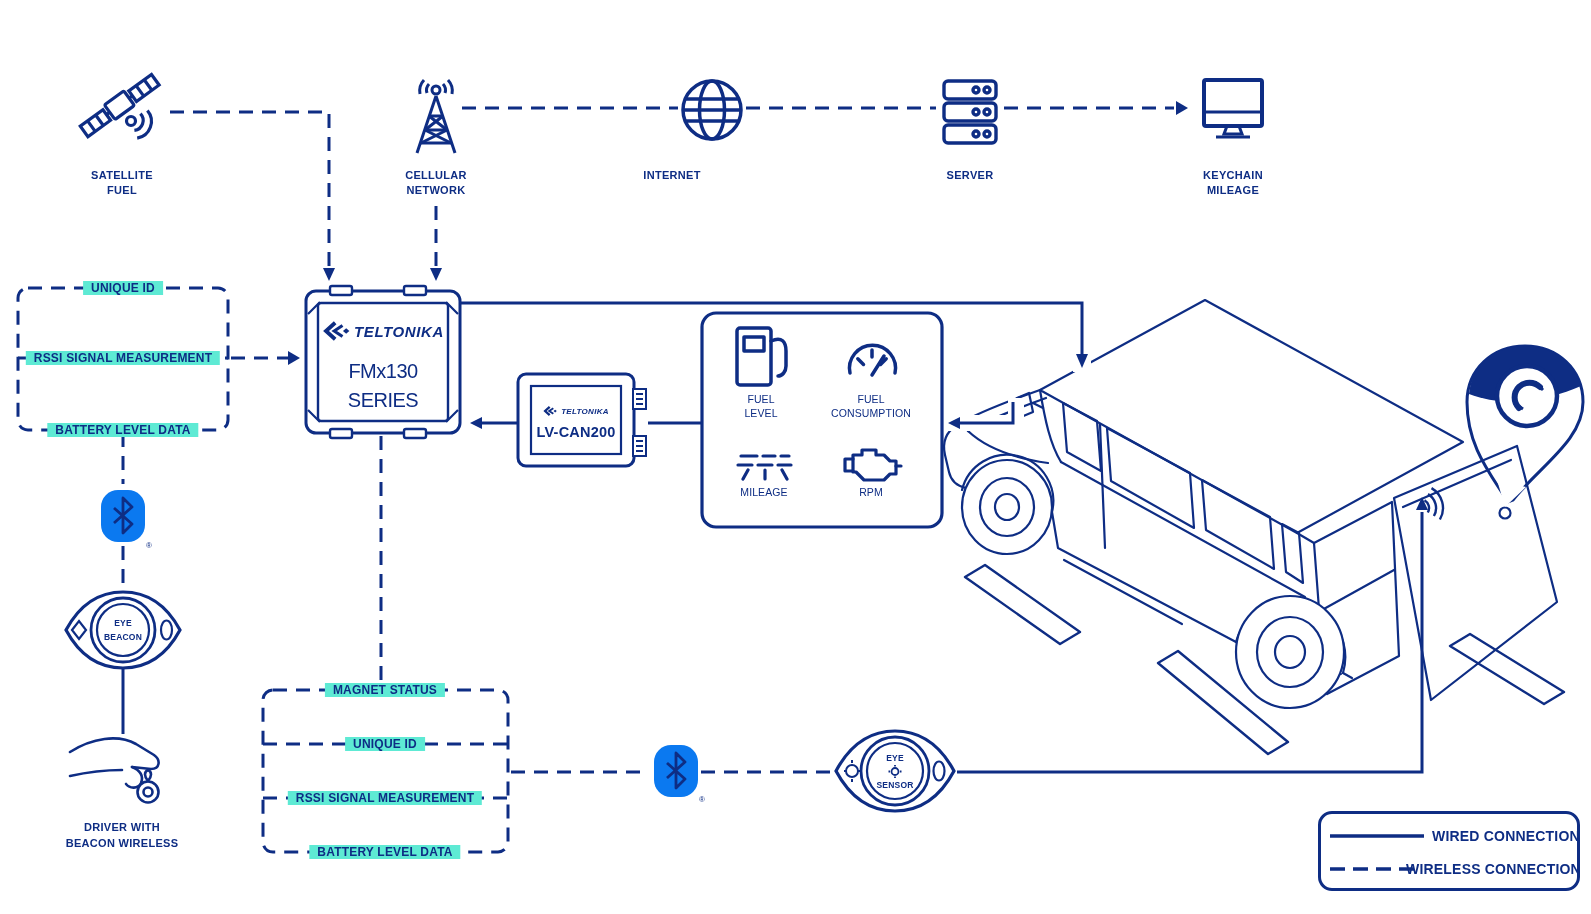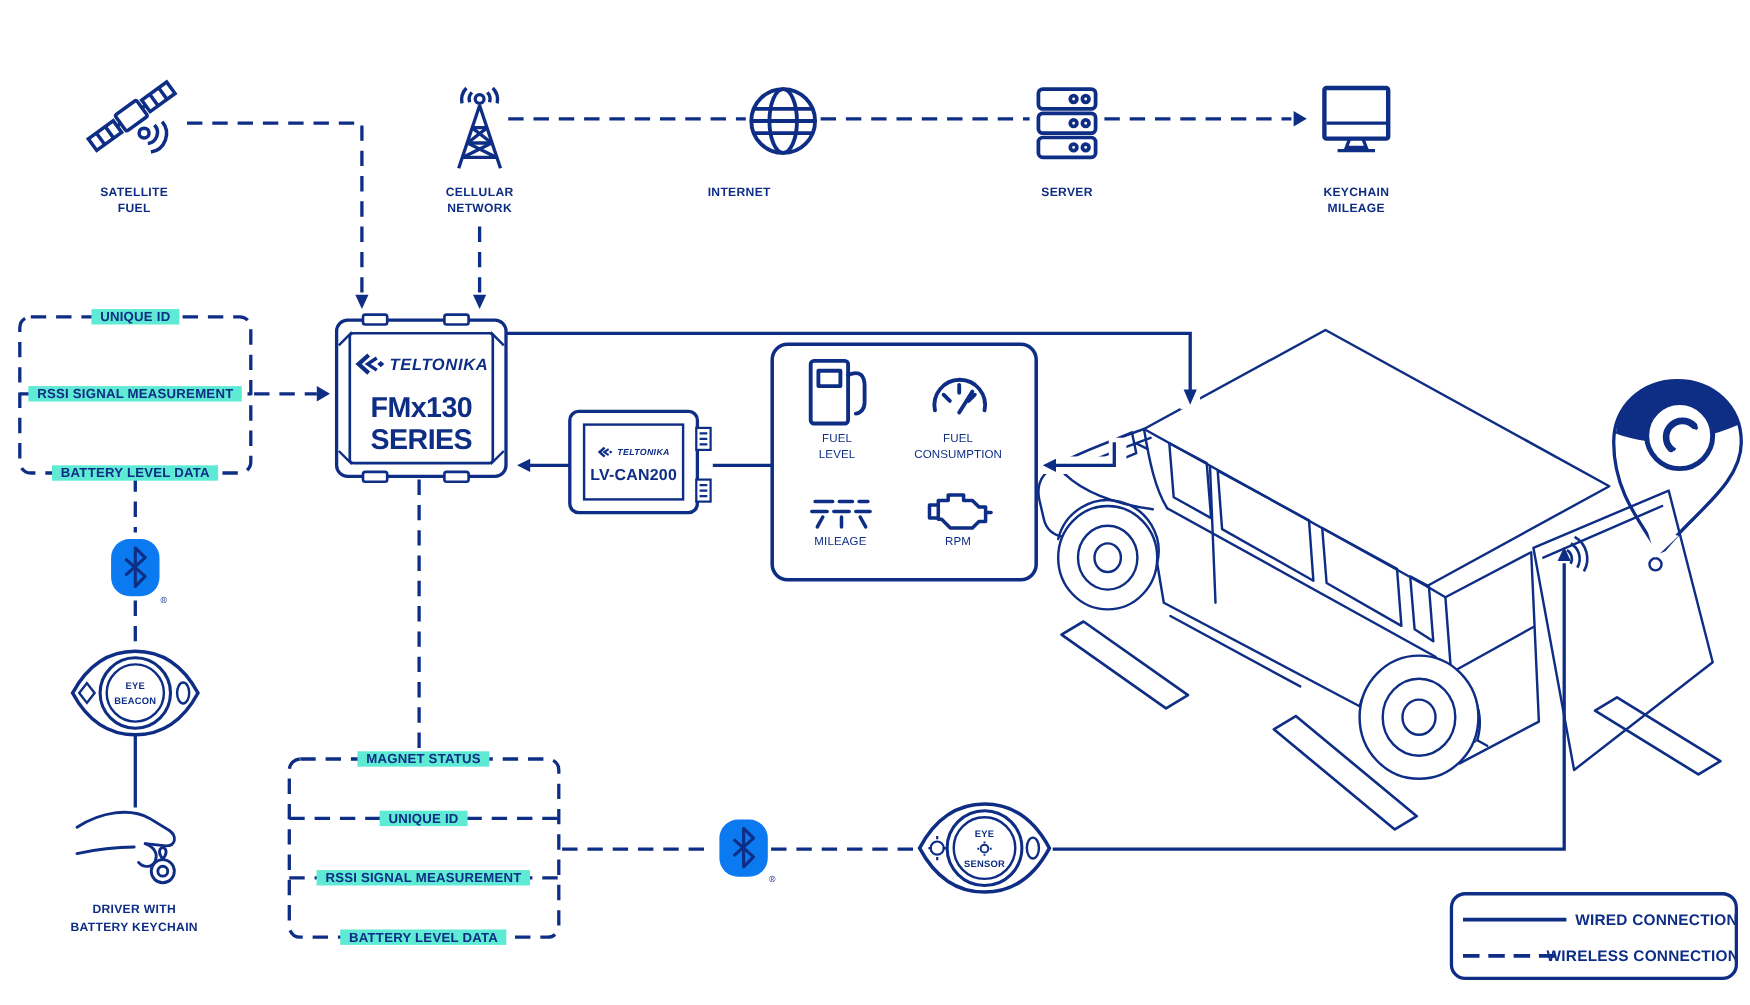--- a/index.html
+++ b/index.html
@@ -5,21 +5,21 @@
   :root{ --navy:#0e2d84; --bt:#0b79f0; }
   html,body{margin:0;padding:0;background:#fff;}
   .stage{position:relative;width:1591px;height:914px;background:#fff;overflow:hidden;
          font-family:"Liberation Sans", sans-serif;}
   svg.canvas{position:absolute;left:0;top:0;z-index:1;}
   .labels{position:absolute;left:0;top:0;width:100%;height:100%;z-index:2;pointer-events:none;}
   .lbl{position:absolute;color:var(--navy);font-weight:bold;font-size:11px;line-height:14px;
        letter-spacing:.3px;white-space:nowrap;text-align:center;transform:translateX(-50%);}
   .pill{position:absolute;color:var(--navy);font-weight:bold;font-size:12px;letter-spacing:.2px;
         white-space:nowrap;background:#5eead4;padding:0 8px;transform:translate(-50%,-50%);}
-  .big{position:absolute;color:var(--navy);font-weight:bold;font-size:26px;letter-spacing:-.5px;
+  .big{position:absolute;color:var(--navy);font-weight:normal;font-size:20px;letter-spacing:-.5px;
        white-space:nowrap;transform:translate(-50%,-50%);}
   .brandrow{position:absolute;display:flex;align-items:center;gap:4px;transform:translate(-50%,-50%);}
   .brandtxt{color:var(--navy);font-weight:bold;font-style:italic;font-size:15px;letter-spacing:.6px;}
   .brandtxt.small{font-size:8px;letter-spacing:.3px;}
   .lvmodel{position:absolute;color:var(--navy);font-weight:bold;font-size:14.5px;white-space:nowrap;
            transform:translate(-50%,-50%);letter-spacing:.2px;}
   .panel-lbl{position:absolute;color:var(--navy);font-weight:normal;font-size:10.5px;line-height:14px;
              white-space:nowrap;transform:translate(-50%,-50%);letter-spacing:.1px;}
   .tiny{position:absolute;color:var(--navy);font-weight:bold;font-size:8.5px;line-height:10px;
         white-space:nowrap;transform:translate(-50%,-50%);letter-spacing:.2px;}
@@ -309,19 +309,19 @@
   <div class="panel-lbl" style="left:871px;top:413px">CONSUMPTION</div>
   <div class="panel-lbl" style="left:764px;top:492px">MILEAGE</div>
   <div class="panel-lbl" style="left:871px;top:492px">RPM</div>
 
   <div class="tiny" style="left:123px;top:623px">EYE</div>
   <div class="tiny" style="left:123px;top:637px">BEACON</div>
   <div class="tiny" style="left:895px;top:758px">EYE</div>
   <div class="tiny" style="left:895px;top:785px">SENSOR</div>
 
   <div class="lbl" style="left:122px;top:820px">DRIVER WITH</div>
-  <div class="lbl" style="left:122px;top:836px" ind2="">BATTERY KEYCHAIN</div>
+  <div class="lbl" style="left:122px;top:836px" ind2="">BEACON WIRELESS</div>
 
   <div class="legendbox"></div>
   <div class="leg" style="left:1432px;top:836px">WIRED CONNECTION</div>
   <div class="leg" style="left:1406px;top:869px">WIRELESS CONNECTION</div>
 </div>
 </div>
 
 </body></html>

